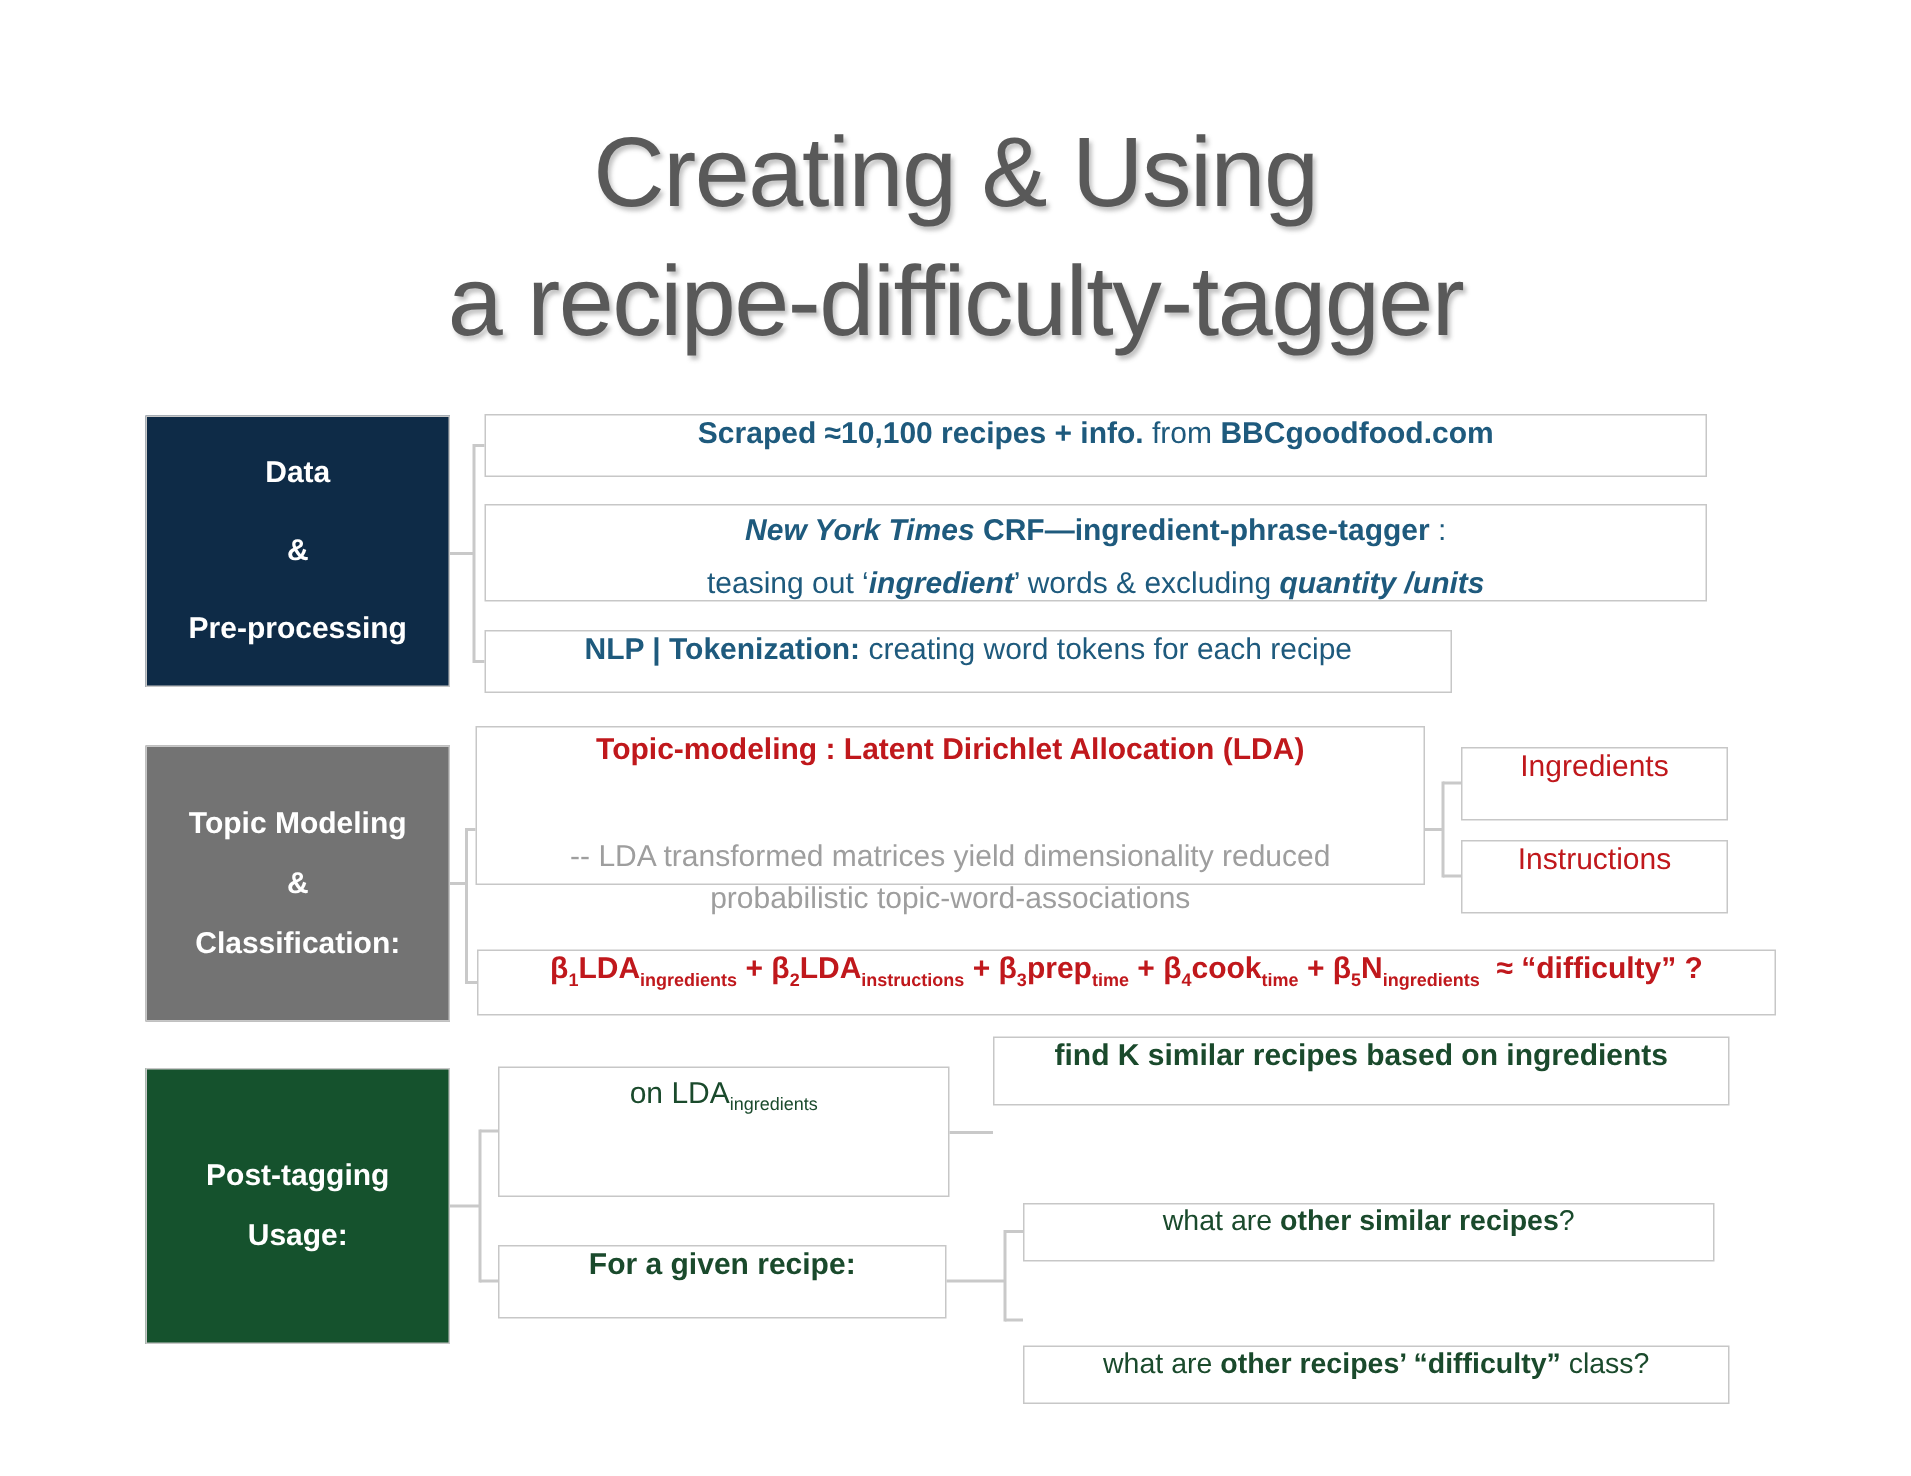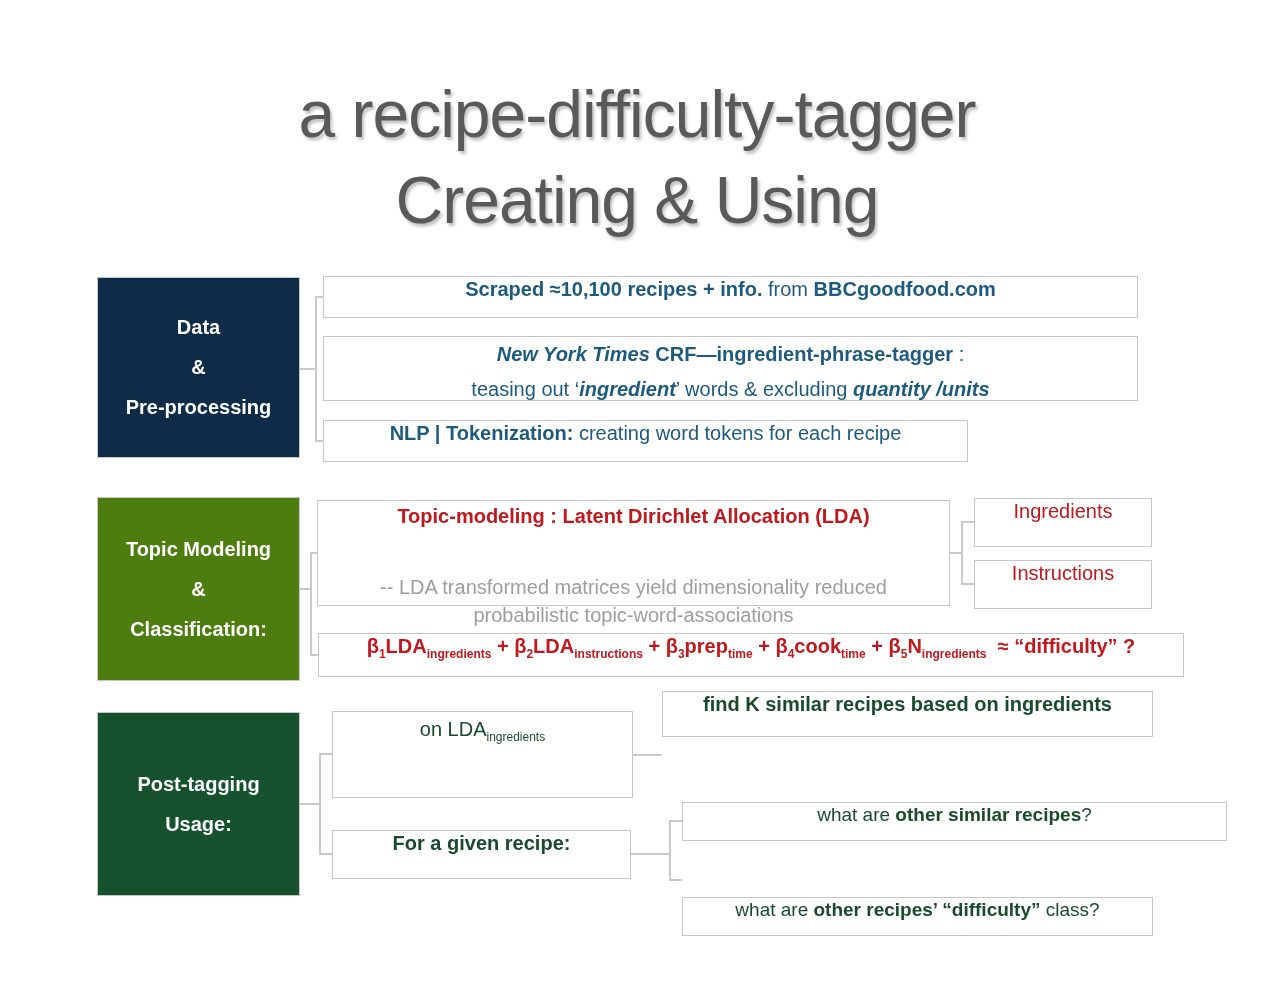--- a/index.html
+++ b/index.html
@@ -11,22 +11,22 @@
     position:absolute;left:0;top:72px;width:100%;text-align:center;
     color:#595959;font-size:66px;line-height:1.3;font-weight:400;
     text-shadow:2px 3px 3px rgba(80,80,80,0.35);
     letter-spacing:-1px;
   }
   .cat-box{
     position:absolute;display:flex;flex-direction:column;align-items:center;justify-content:center;
     color:#ffffff;font-weight:bold;font-size:20px;text-align:center;
     border:1.5px solid #c7c7c7;box-sizing:border-box;
   }
-  .cat-navy{background:#0e2b47;}
-  .cat-red{background:#4d7c0f;}
+  .cat-navy{background:#0e2b47;gap:12px;}
+  .cat-red{background:#737373;}
   .cat-green{background:#15522d;}
   .cat-box .line{margin:8.5px 0;}
   .node{
     position:absolute;display:flex;flex-direction:column;align-items:center;justify-content:flex-start;
     border:1.5px solid #c7c7c7;box-sizing:border-box;background:#ffffff;
     font-size:20px;text-align:center;line-height:1.25;
   }
   .txt-blue{color:#1e5a7d;}
   .txt-red{color:#c0181c;}
   .txt-green{color:#1a4a2c;}
@@ -38,22 +38,22 @@
   .conn.v{width:2px;}
   sub{font-size:0.6em;line-height:0;}
   .formula{font-size:20px;font-weight:bold;}
 </style>
 </head>
 <body>
 
 <div class="stage">
 
   <div class="slide-title">
+    <div>Creating &amp; Using</div>
     <div>a recipe-difficulty-tagger</div>
-    <div>Creating &amp; Using</div>
   </div>
 
   <div class="cat-box cat-navy" style="left:97px;top:277px;width:203px;height:181px;">
     <div class="line">Data</div>
     <div class="line">&amp;</div>
     <div class="line">Pre-processing</div>
   </div>
 
   <div class="node txt-blue" style="left:323px;top:276px;width:815px;height:42px;">
     <div><span style="font-weight: bold;">Scraped ≈10,100 recipes + info.</span><span> from </span><span style="font-weight: bold;">BBCgoodfood.com</span></div>
@@ -72,21 +72,21 @@
   <div class="conn v" style="left:315px;top:296px;height:146px;"></div>
   <div class="conn h" style="left:316px;top:296px;width:7px;"></div>
   <div class="conn h" style="left:316px;top:440px;width:7px;"></div>
 
   <div class="cat-box cat-red" style="left:97px;top:497px;width:203px;height:184px;">
     <div class="line">Topic Modeling</div>
     <div class="line">&amp;</div>
     <div class="line">Classification:</div>
   </div>
 
-  <div class="node gap6" style="left:317px;top:500px;width:633px;height:106px;padding:0 24px;">
+  <div class="node gap6" style="left:317px;top:484px;width:633px;height:106px;padding:0 24px;">
     <div class="txt-red"><span style="font-weight: bold;">Topic-modeling : Latent Dirichlet Allocation (LDA)</span></div>
     <div class="txt-gray" style="line-height:1.4;margin-top:41px;"><span>-- LDA transformed matrices yield dimensionality reduced probabilistic topic-word-associations</span></div>
   </div>
 
   <div class="node txt-red" style="left:974px;top:498px;width:178px;height:49px;">
     <div>Ingredients</div>
   </div>
 
   <div class="node txt-red" style="left:974px;top:560px;width:178px;height:49px;">
     <div>Instructions</div>
@@ -115,21 +115,21 @@
   </div>
 
   <div class="node txt-green" style="left:662px;top:691px;width:491px;height:46px;">
     <div><span style="font-weight: bold;">find K similar recipes based on ingredients</span></div>
   </div>
 
   <div class="node txt-green" style="left:332px;top:830px;width:299px;height:49px;">
     <div><span style="font-weight: bold;">For a given recipe:</span></div>
   </div>
 
-  <div class="node txt-green" style="left:682px;top:802px;width:545px;height:39px;font-size:19px;">
+  <div class="node txt-green" style="left:682px;top:802px;width:461px;height:39px;font-size:19px;">
     <div><span>what are </span><span style="font-weight: bold;">other similar recipes</span><span>?</span></div>
   </div>
 
   <div class="node txt-green" style="left:682px;top:897px;width:471px;height:39px;font-size:19px;">
     <div><span>what are </span><span style="font-weight: bold;">other recipes’ “difficulty”</span><span> class?</span></div>
   </div>
 
   <div class="conn h" style="left:300px;top:803px;width:20px;"></div>
   <div class="conn v" style="left:319px;top:753px;height:102px;"></div>
   <div class="conn h" style="left:320px;top:753px;width:12px;"></div>

